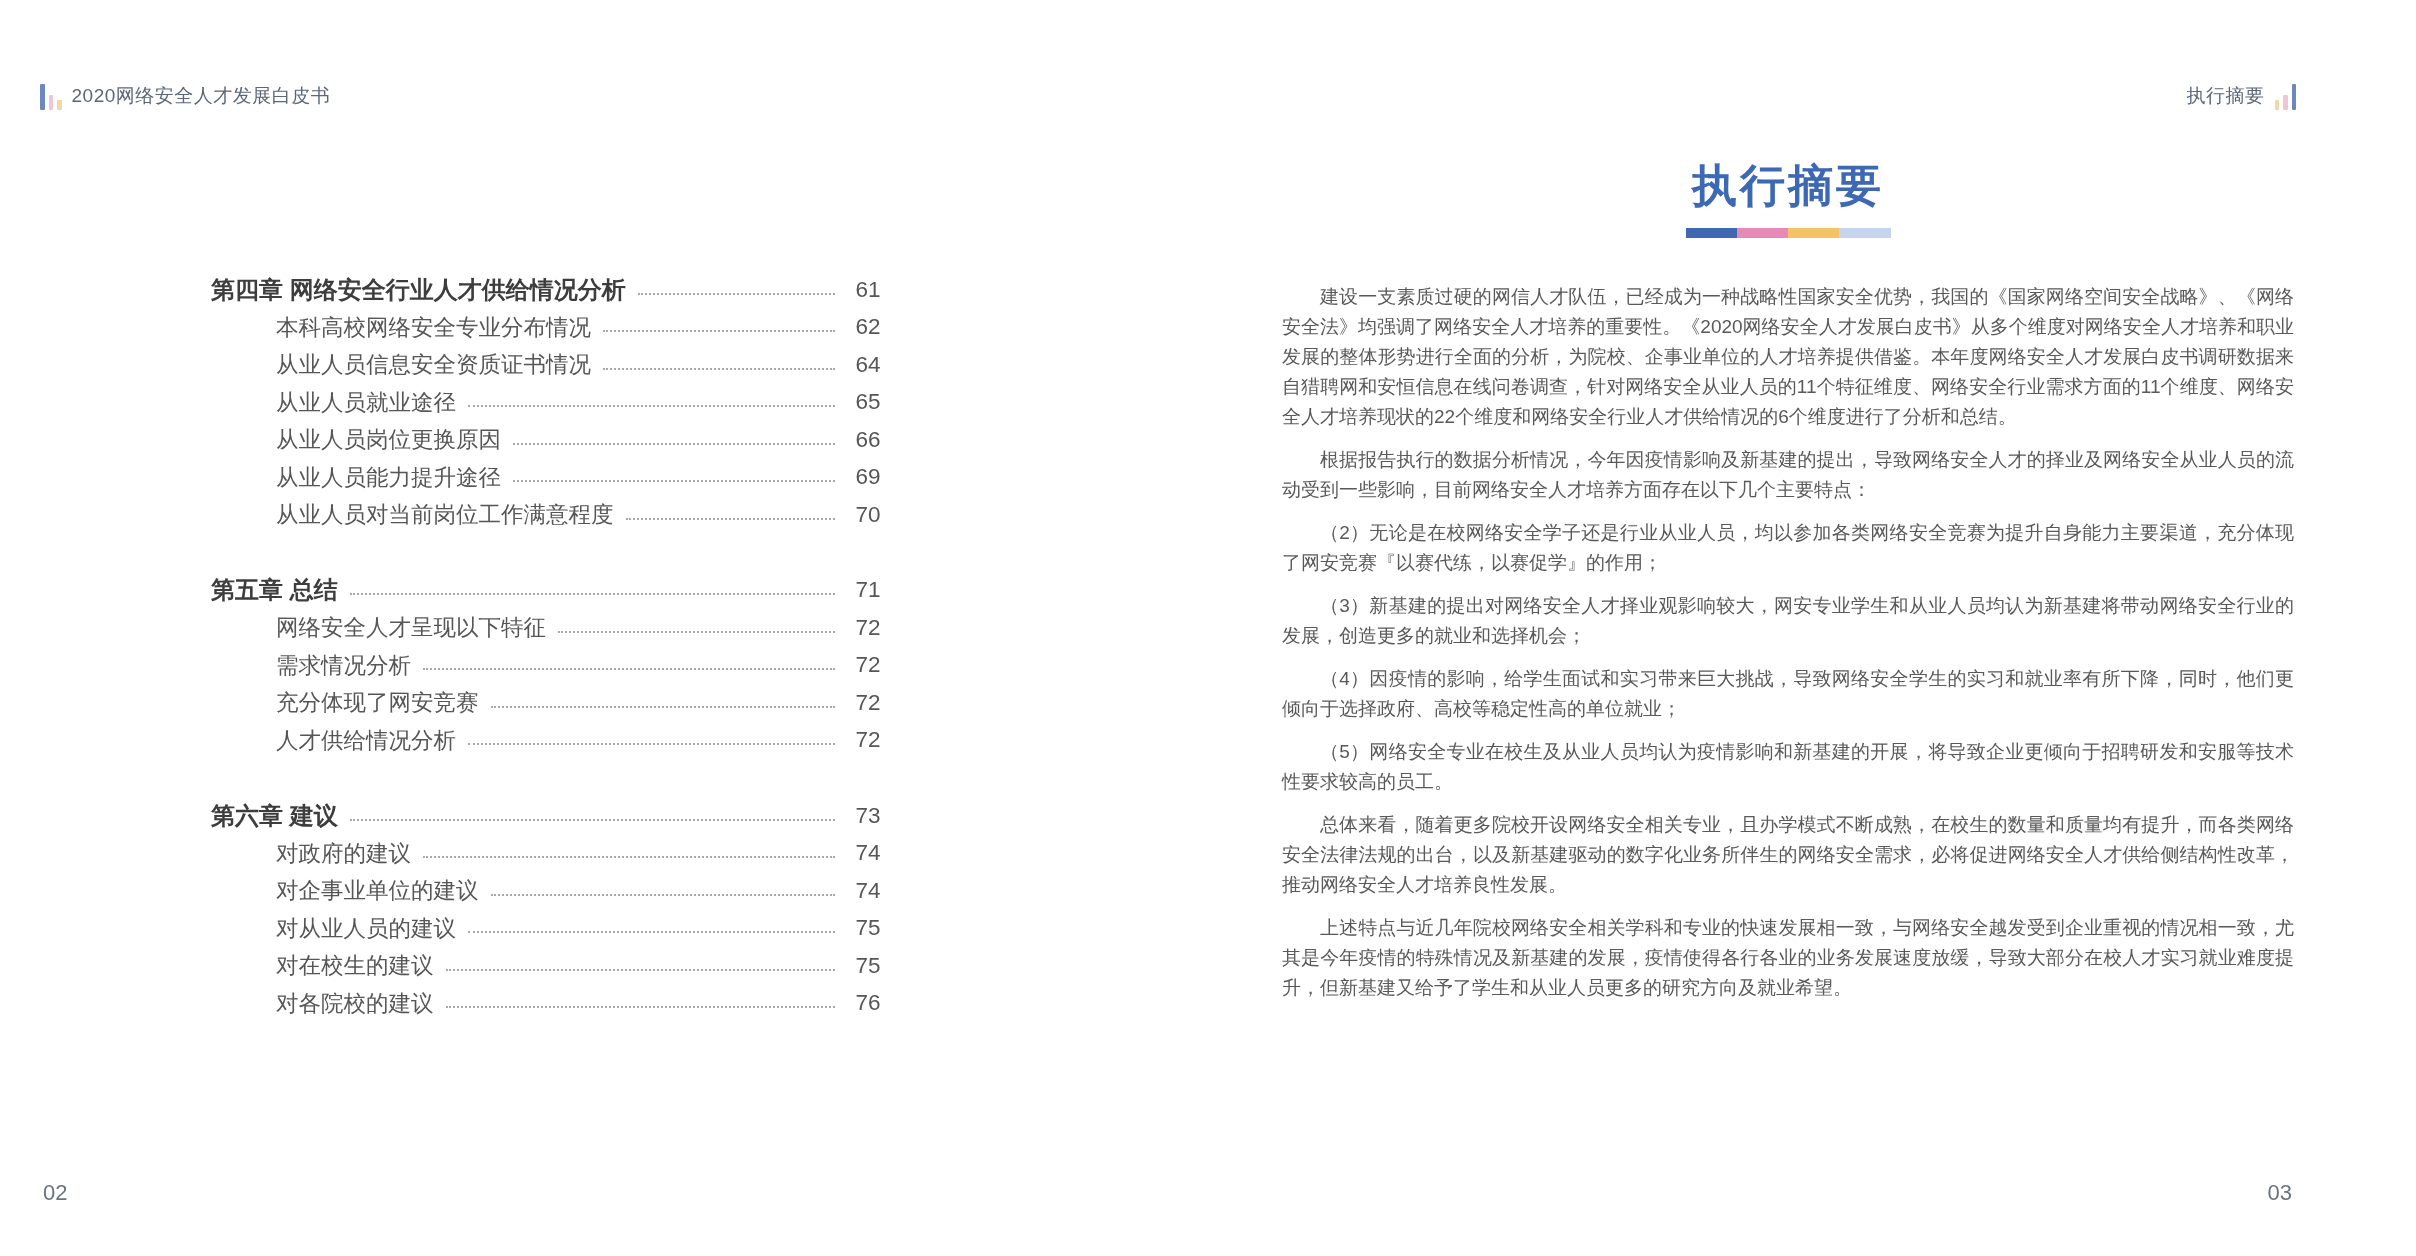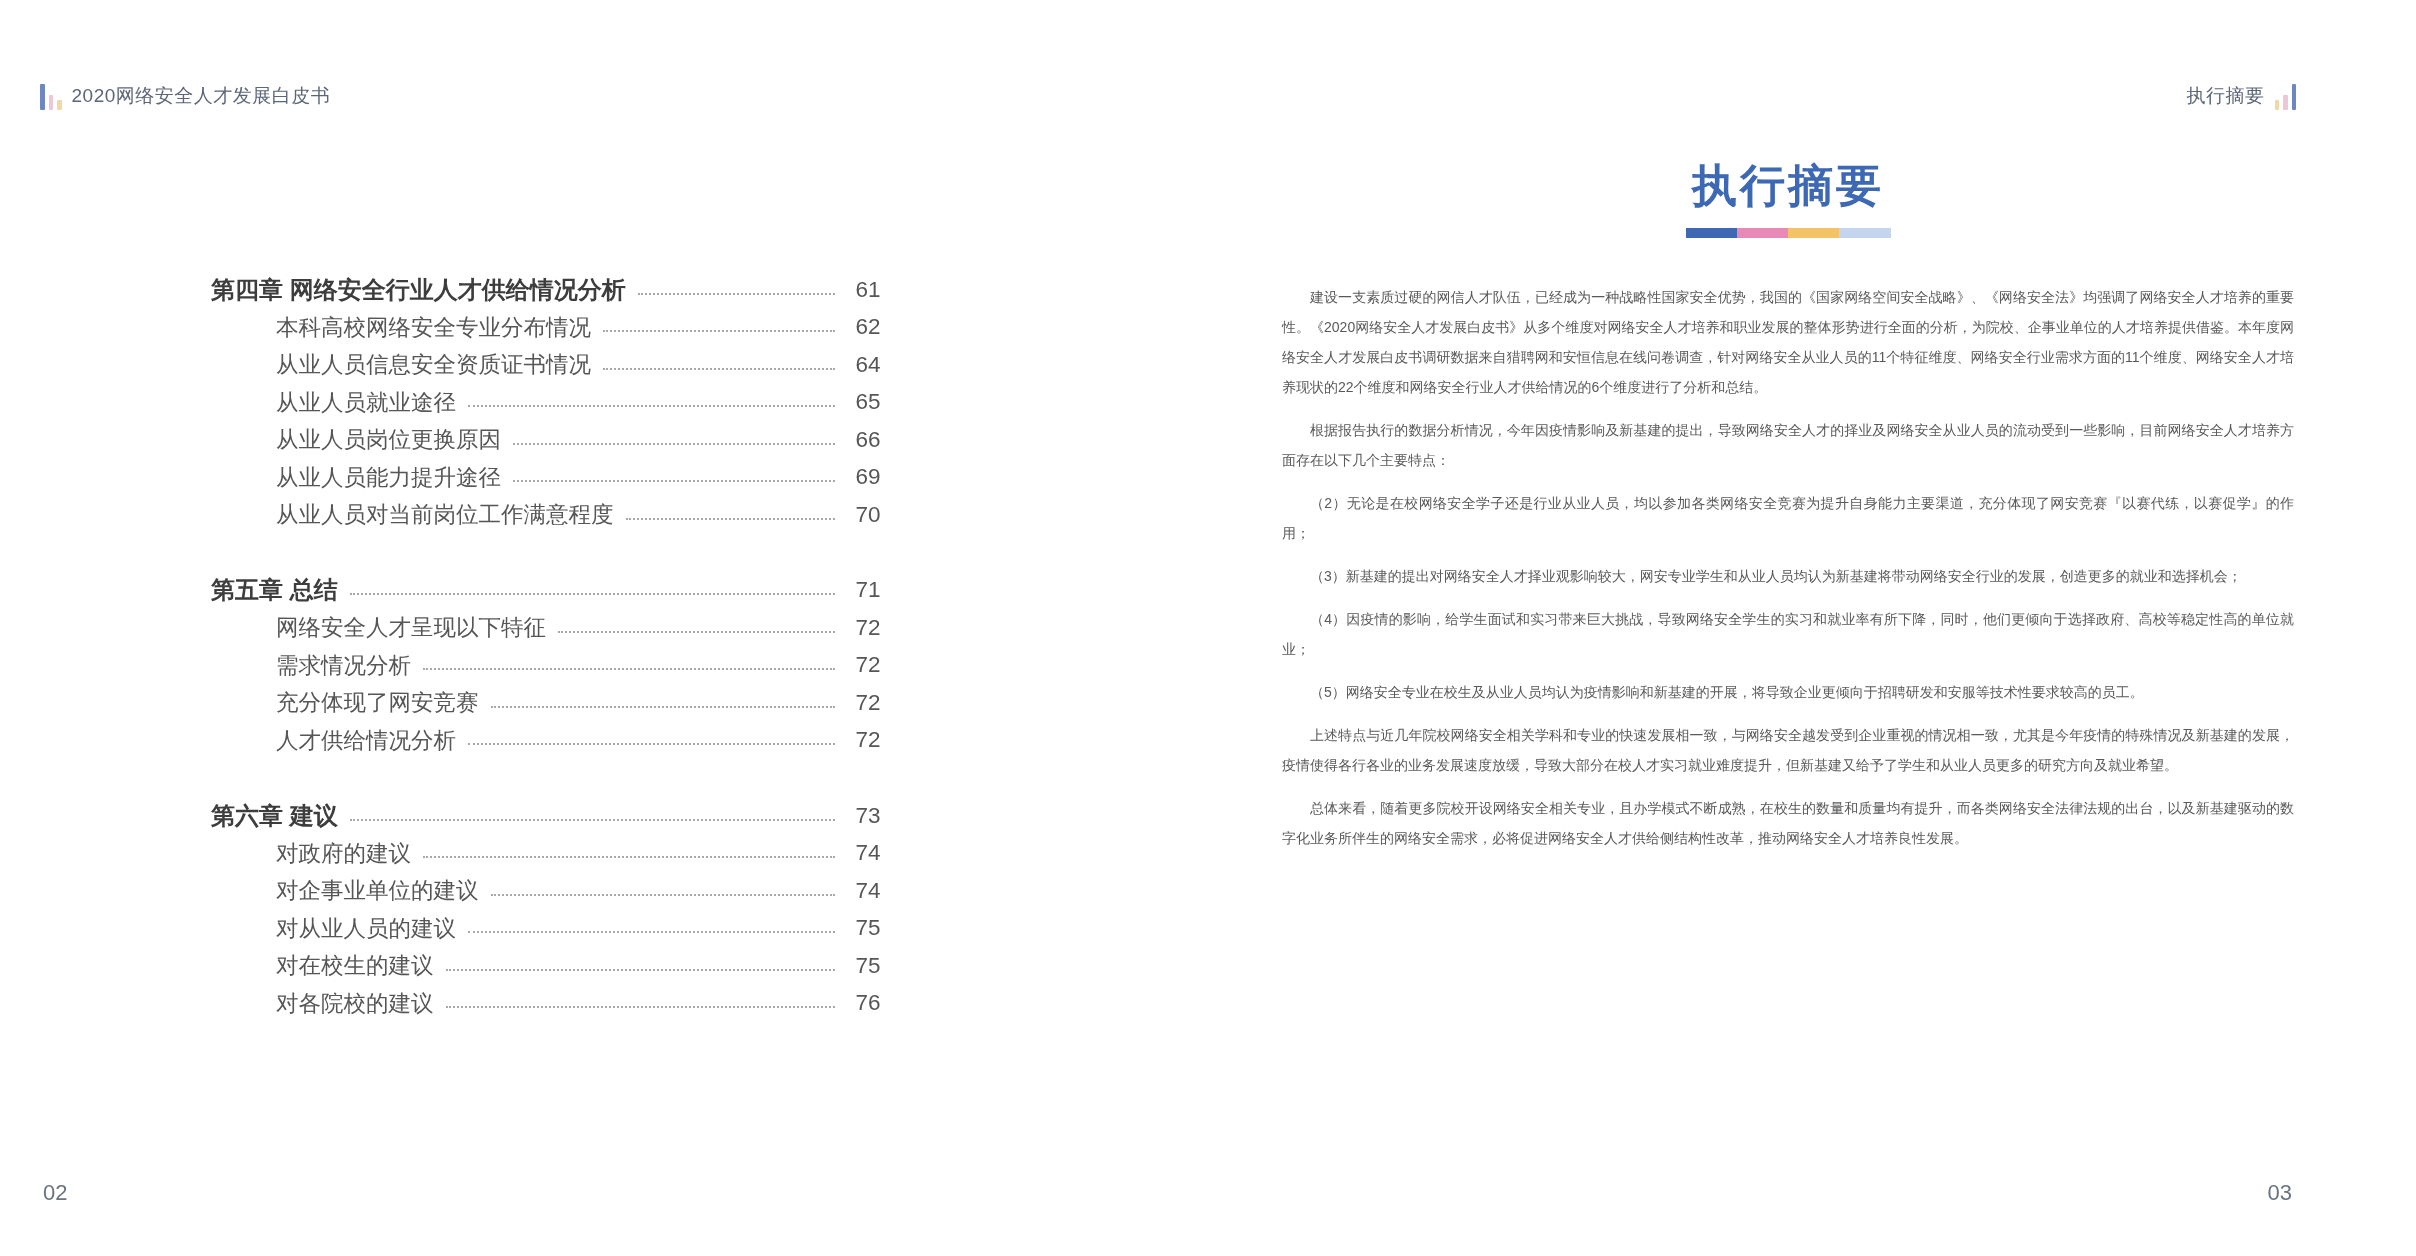--- a/index.html
+++ b/index.html
@@ -87,21 +87,21 @@
   }
   .summary-underline {
     width: 205px;
     height: 10px;
     margin: 16px auto 0 auto;
     display: flex;
   }
   .summary-underline span { flex: 1; height: 10px; display: block; }
   .summary-paragraphs { margin-top: 44px; }
   .summary-paragraphs p.para {
-    font-size: 14px;
+    font-size: 19px;
     line-height: 30px;
     color: #595959;
     text-align: justify;
     text-indent: 2em;
     margin: 0 0 13px 0;
   }
 
   
   .folio {
     position: absolute;
@@ -240,19 +240,19 @@
       <span style="background: rgb(244, 195, 102);"></span>
       <span style="background: rgb(197, 213, 238);"></span>
     </div>
   <div class="summary-paragraphs">
       <p class="para">建设一支素质过硬的网信人才队伍，已经成为一种战略性国家安全优势，我国的《国家网络空间安全战略》、《网络安全法》均强调了网络安全人才培养的重要性。《2020网络安全人才发展白皮书》从多个维度对网络安全人才培养和职业发展的整体形势进行全面的分析，为院校、企事业单位的人才培养提供借鉴。本年度网络安全人才发展白皮书调研数据来自猎聘网和安恒信息在线问卷调查，针对网络安全从业人员的11个特征维度、网络安全行业需求方面的11个维度、网络安全人才培养现状的22个维度和网络安全行业人才供给情况的6个维度进行了分析和总结。</p>
       <p class="para">根据报告执行的数据分析情况，今年因疫情影响及新基建的提出，导致网络安全人才的择业及网络安全从业人员的流动受到一些影响，目前网络安全人才培养方面存在以下几个主要特点：</p>
       <p class="para">（2）无论是在校网络安全学子还是行业从业人员，均以参加各类网络安全竞赛为提升自身能力主要渠道，充分体现了网安竞赛『以赛代练，以赛促学』的作用；</p>
       <p class="para">（3）新基建的提出对网络安全人才择业观影响较大，网安专业学生和从业人员均认为新基建将带动网络安全行业的发展，创造更多的就业和选择机会；</p>
       <p class="para">（4）因疫情的影响，给学生面试和实习带来巨大挑战，导致网络安全学生的实习和就业率有所下降，同时，他们更倾向于选择政府、高校等稳定性高的单位就业；</p>
       <p class="para">（5）网络安全专业在校生及从业人员均认为疫情影响和新基建的开展，将导致企业更倾向于招聘研发和安服等技术性要求较高的员工。</p>
+      <p class="para">总体来看，随着更多院校开设网络安全相关专业，且办学模式不断成熟，在校生的数量和质量均有提升，而各类网络安全法律法规的出台，以及新基建驱动的数字化业务所伴生的网络安全需求，必将促进网络安全人才供给侧结构性改革，推动网络安全人才培养良性发展。</p>
       <p class="para">上述特点与近几年院校网络安全相关学科和专业的快速发展相一致，与网络安全越发受到企业重视的情况相一致，尤其是今年疫情的特殊情况及新基建的发展，疫情使得各行各业的业务发展速度放缓，导致大部分在校人才实习就业难度提升，但新基建又给予了学生和从业人员更多的研究方向及就业希望。</p>
-      <p class="para">总体来看，随着更多院校开设网络安全相关专业，且办学模式不断成熟，在校生的数量和质量均有提升，而各类网络安全法律法规的出台，以及新基建驱动的数字化业务所伴生的网络安全需求，必将促进网络安全人才供给侧结构性改革，推动网络安全人才培养良性发展。</p>
     </div>
 </div>
 
 <div class="folio left">02</div>
 <div class="folio right">03</div>
 
 </body></html>

